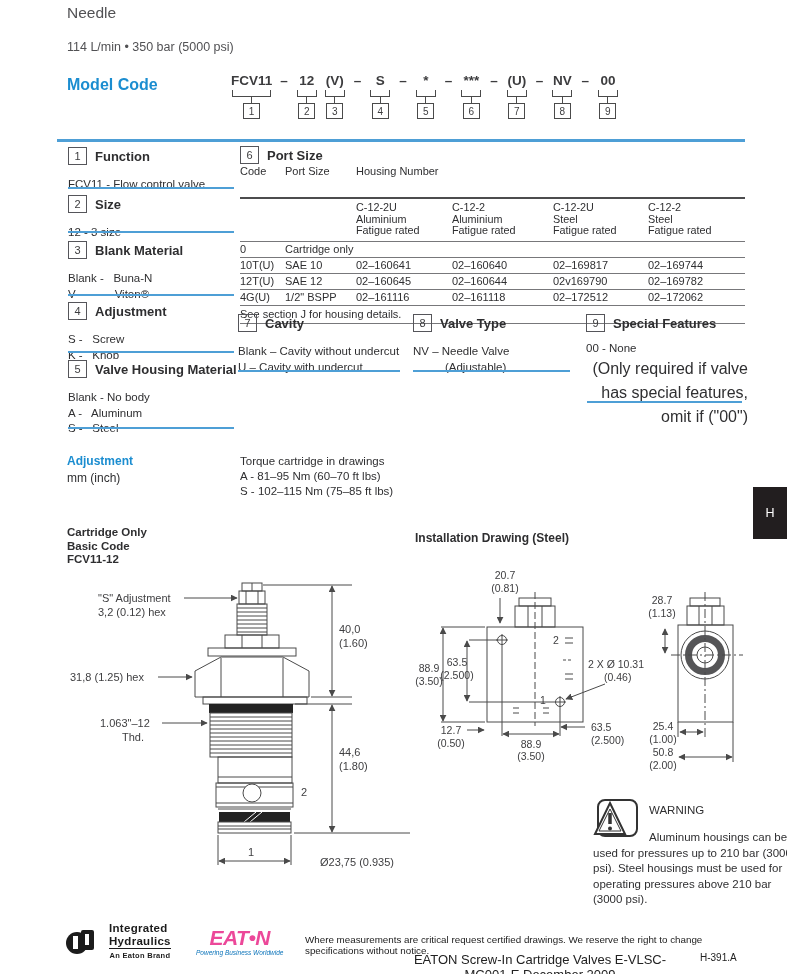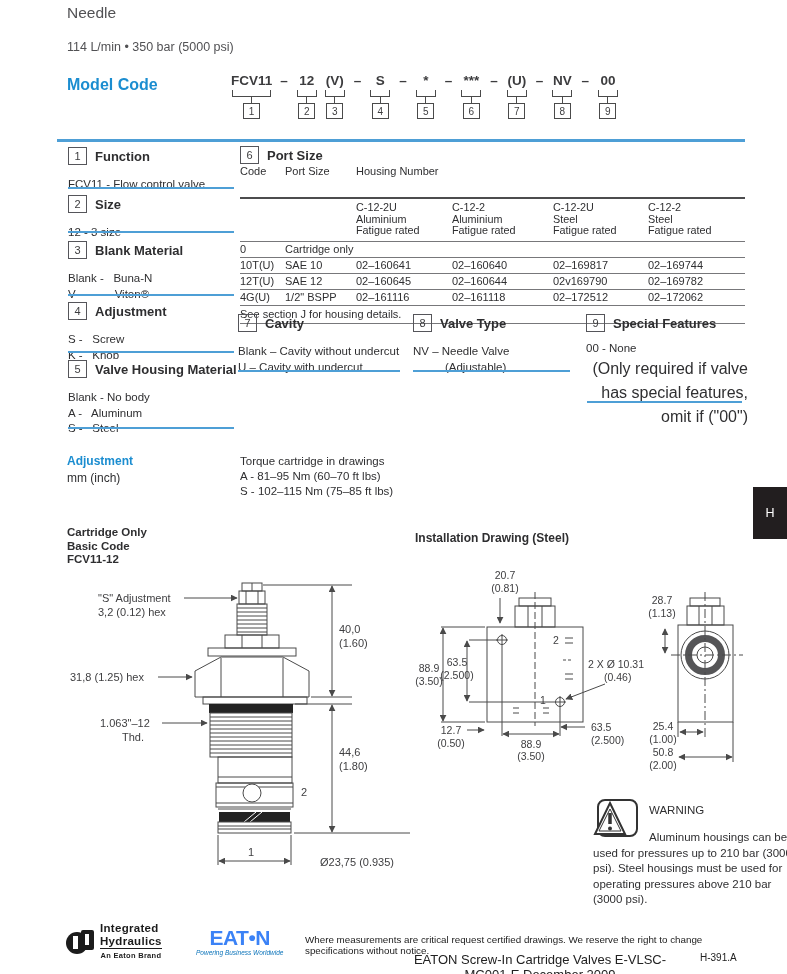--- a/index.html
+++ b/index.html
@@ -49,26 +49,26 @@
   .cart-svg{position:absolute;left:58px;top:575px;}
   .inst-svg{position:absolute;left:413px;top:556px;}
   .dimtxt{font-size:11px;fill:#3e3e40;}
   .dimtxt2{font-size:10.5px;fill:#3e3e40;}
   
   .warn{position:absolute;left:593px;top:798px;width:200px;color:#2f2f31;}
   .warn-icon{float:left;margin-right:10px;}
   .warn-title{font-size:11.5px;padding-top:6px;margin-bottom:14px;}
   .warn-text{font-size:11.5px;line-height:15.5px;margin:0;}
   
-  .ih{position:absolute;left:64px;top:922px;display:flex;gap:0;align-items:flex-start;}
+  .ih{position:absolute;left:64px;top:922px;display:flex;gap:9px;align-items:flex-start;}
   .ih-txt{border-bottom:1.5px solid #1c1c1c;padding-bottom:1px;}
   .ih-l{font-size:11.5px;font-weight:700;color:#1c1c1c;letter-spacing:.3px;line-height:12.5px;}
   .ih-tag{font-size:7.5px;font-weight:700;color:#1c1c1c;text-align:center;margin-top:2px;letter-spacing:.3px;}
   .eaton{position:absolute;left:196px;top:928px;text-align:center;}
-  .eaton-word{font-size:21px;font-weight:800;color:#3b82f6;letter-spacing:-.5px;line-height:20px;}
+  .eaton-word{font-size:21px;font-weight:800;color:#ec4899;letter-spacing:-.5px;line-height:20px;font-style:italic;}
   .eaton-tag{font-size:6.5px;font-style:italic;color:#0c74ba;margin-top:1px;}
   .f-notice{position:absolute;left:305px;top:934px;width:440px;text-align:left;font-size:9.8px;color:#222;}
   .f-doc{position:absolute;left:410px;top:952px;width:260px;text-align:center;font-size:13px;color:#222;}
   .f-page{position:absolute;left:700px;top:952px;font-size:10px;color:#222;}
 </style>
 </head>
 <body>
 
 <div class="page">
 

